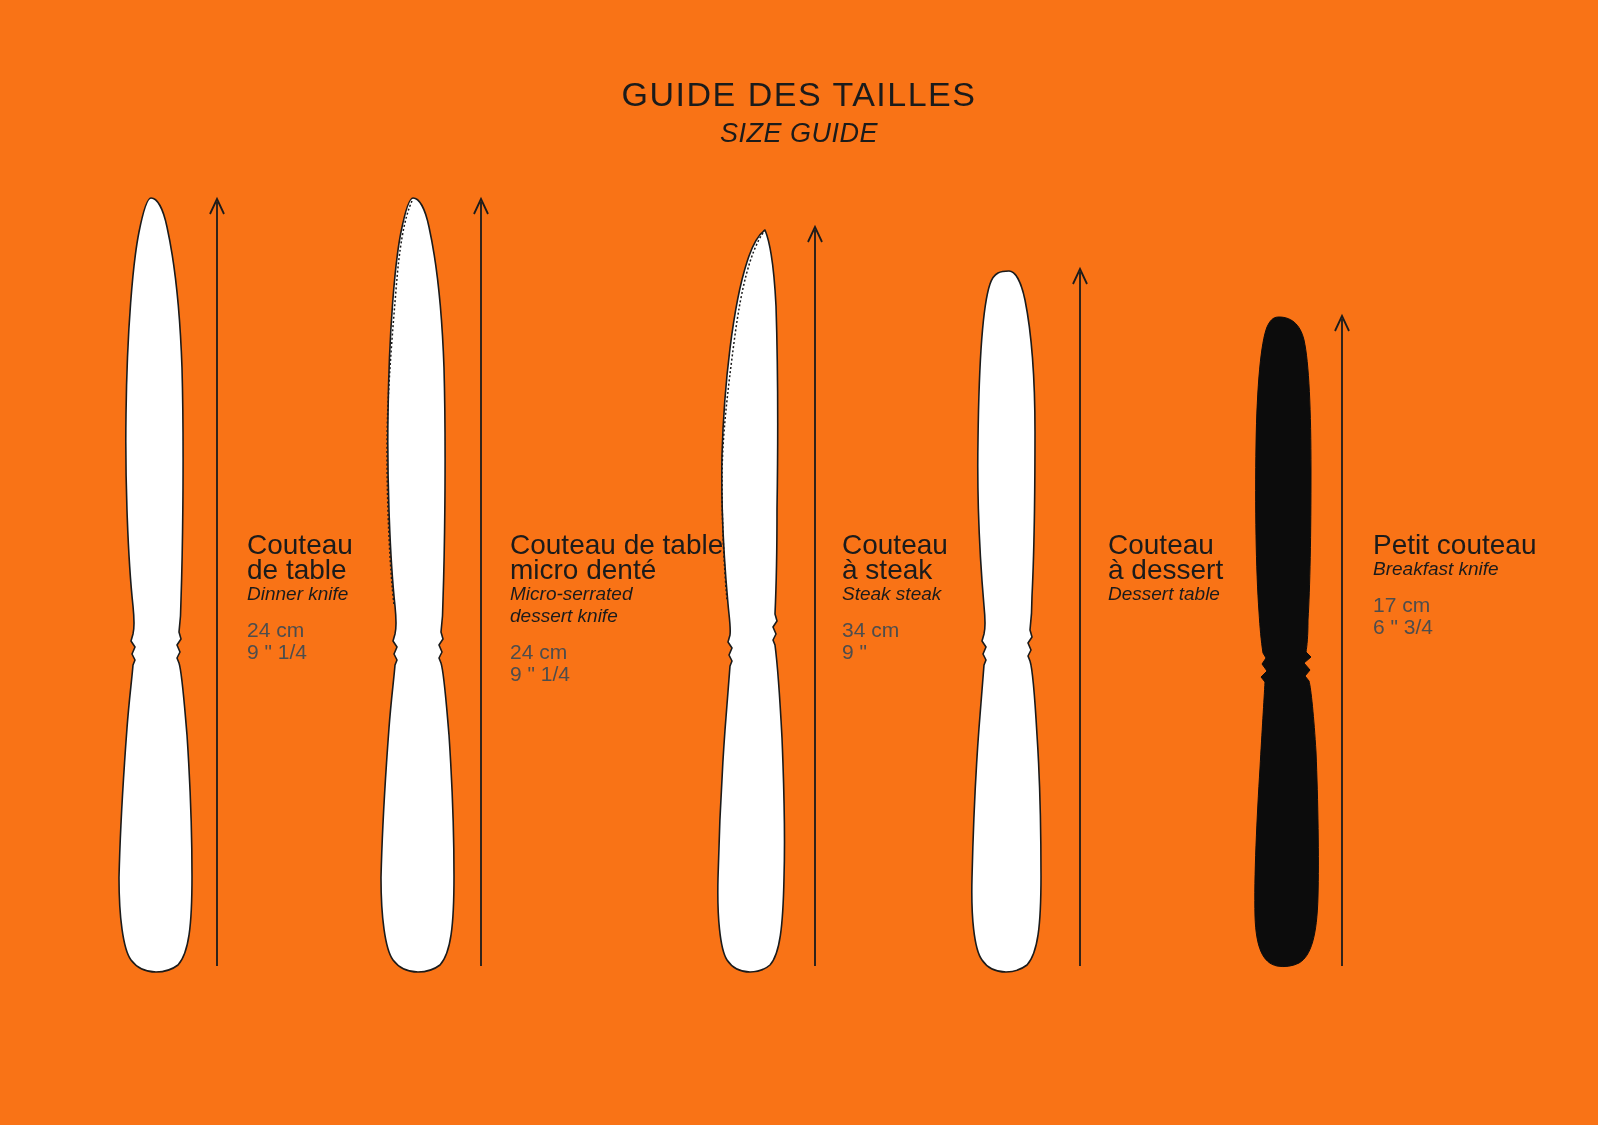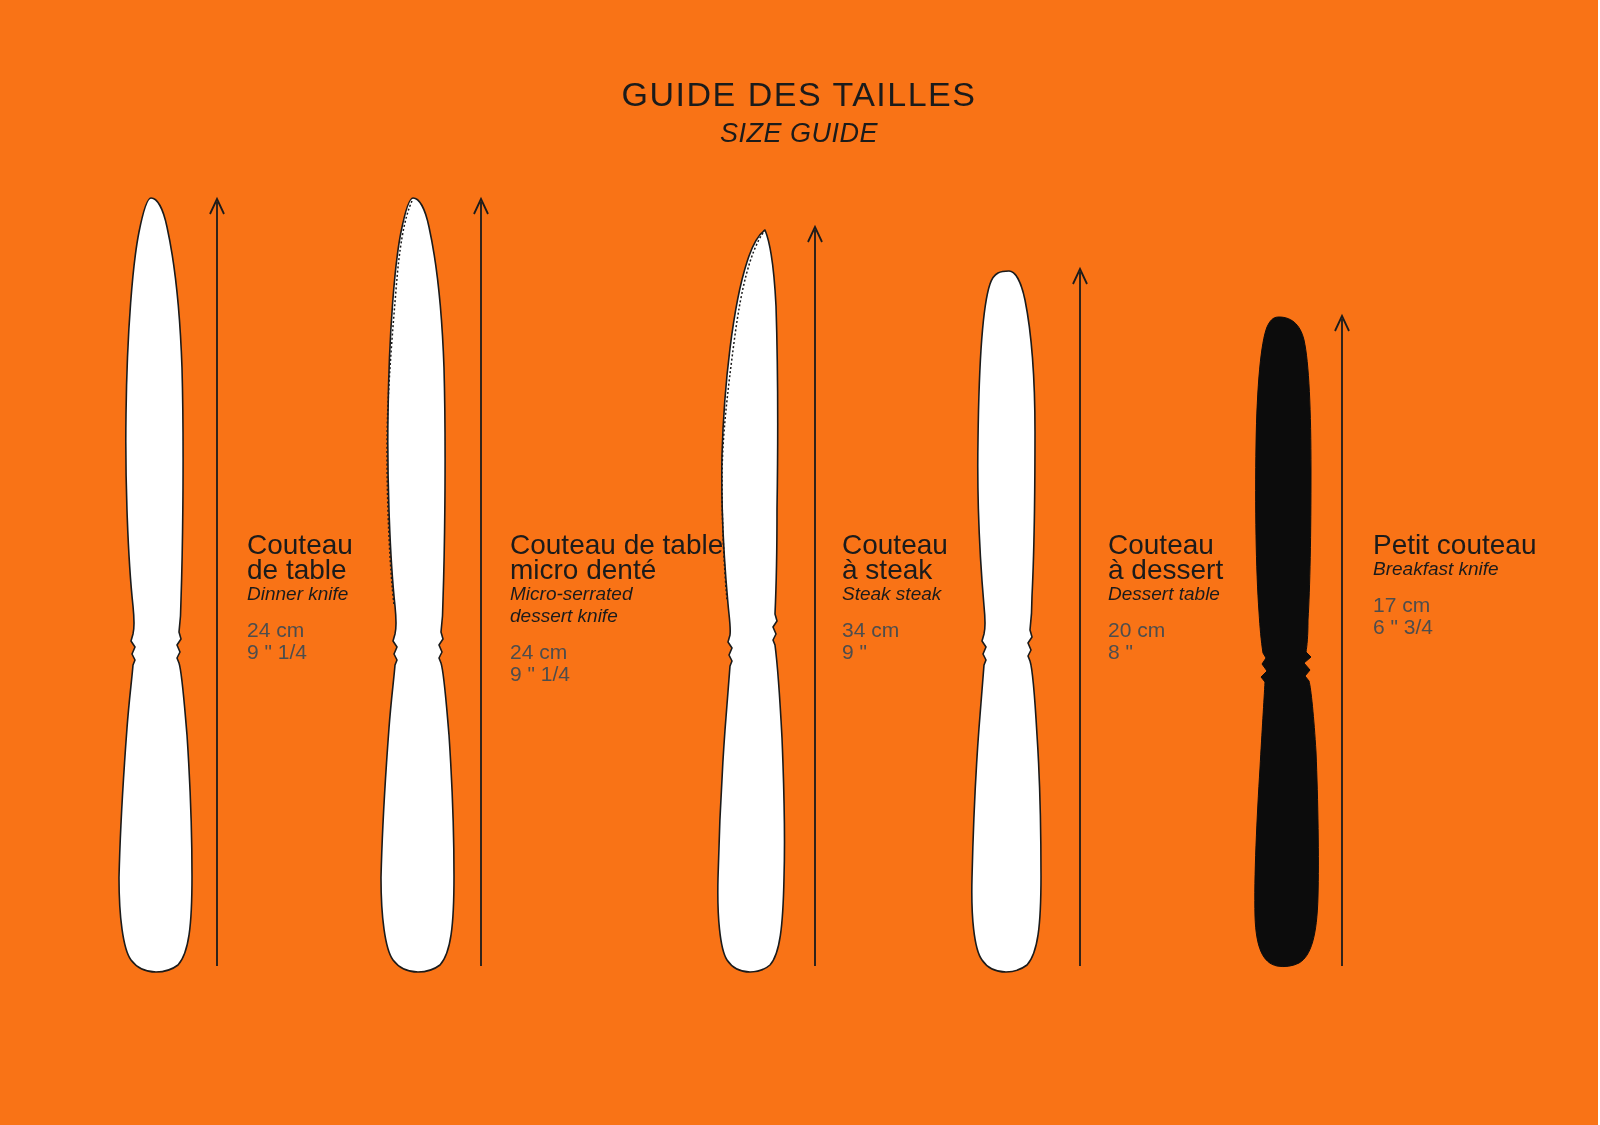--- a/index.html
+++ b/index.html
@@ -253,24 +253,20 @@
     <div class="sizes">
       <div>34 cm</div>
       <div>9 "</div>
     </div>
   </div>
 
   <div class="label l4">
     <div class="name">Couteau
 à dessert</div>
     <div class="sub">Dessert table</div>
-    <div class="sizes">
-      <div>20 cm</div>
-      <div>8 "</div>
-    </div>
   </div>
 
   <div class="label l5">
     <div class="name">Petit couteau</div>
     <div class="sub">Breakfast knife</div>
     <div class="sizes">
       <div>17 cm</div>
       <div>6 " 3/4</div>
     </div>
   </div>

